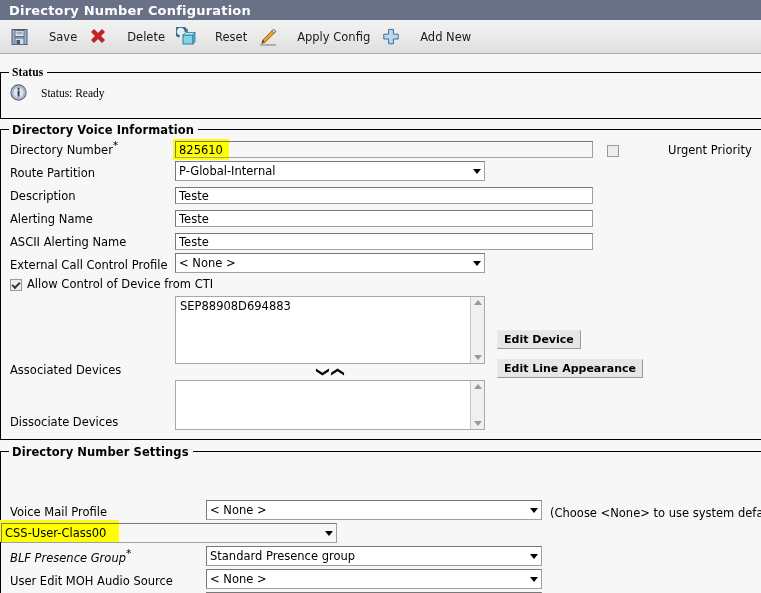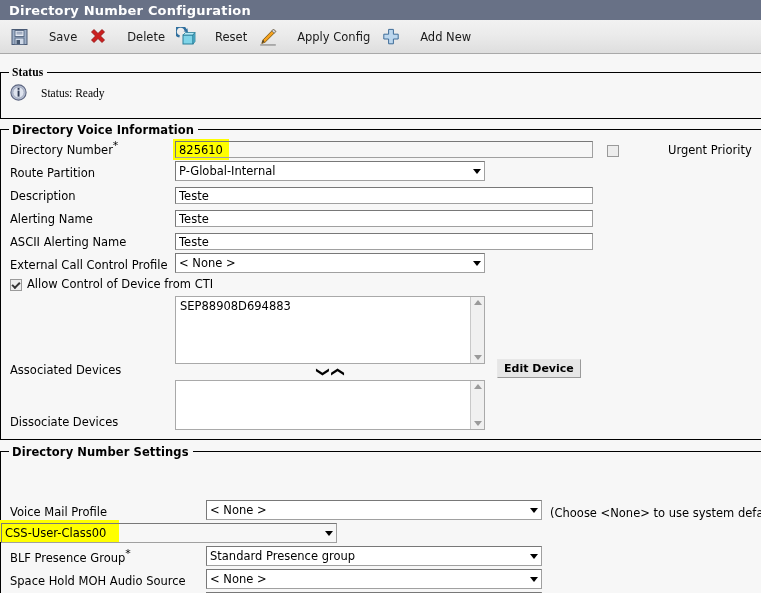--- a/index.html
+++ b/index.html
@@ -284,20 +284,21 @@
           <span class="sarrow down"></span>
         </div>
       </div>
       <div class="chevrow">
         <span class="chev" style="transform:rotate(90deg);display:inline-block;">❯</span>
         <span class="chev" style="transform:rotate(-90deg);display:inline-block;">❯</span>
       </div>
     </div>
     <div class="sidebtns">
       <button class="btn">Edit Device</button>
+      <button class="btn">Edit Line Appearance</button>
     </div>
   </div>
 
   <div class="frow" style="padding-top:1px;">
     <div class="flabel" style="padding-top:6px;">Dissociate Devices</div>
     <div class="fctl">
       <div class="listbox" style="height:50px;">
         <div class="items"></div>
         <div class="sbar">
           <span class="sarrow up"></span>
@@ -329,33 +330,33 @@
     <div class="fctl">
       <div class="hlbox" style="left:-2px;top:-3px;width:120px;height:22px;"></div>
       <div class="sel wide" style="background:transparent;">
         <span class="val">CSS-User-Class00</span>
         <span class="arrow"></span>
       </div>
     </div>
   </div>
 
   <div class="frow">
-    <div class="flabel" style="width:205px;">
+    <div class="flabel" style="width:205px;font-style:italic;">
       <span>BLF Presence Group</span><span class="req">*</span>
     </div>
     <div class="fctl">
       <div class="sel wide">
         <span class="val">Standard Presence group</span>
         <span class="arrow"></span>
       </div>
     </div>
   </div>
 
   <div class="frow">
-    <div class="flabel" style="width:205px;">Space Hold MOH Audio Source</div>
+    <div class="flabel" style="width:205px;">User Edit MOH Audio Source</div>
     <div class="fctl">
       <div class="sel wide">
         <span class="val">&lt; None &gt;</span>
         <span class="arrow"></span>
       </div>
     </div>
   </div>
 
   <div class="frow">
     <div class="flabel" style="width:205px;"></div>

